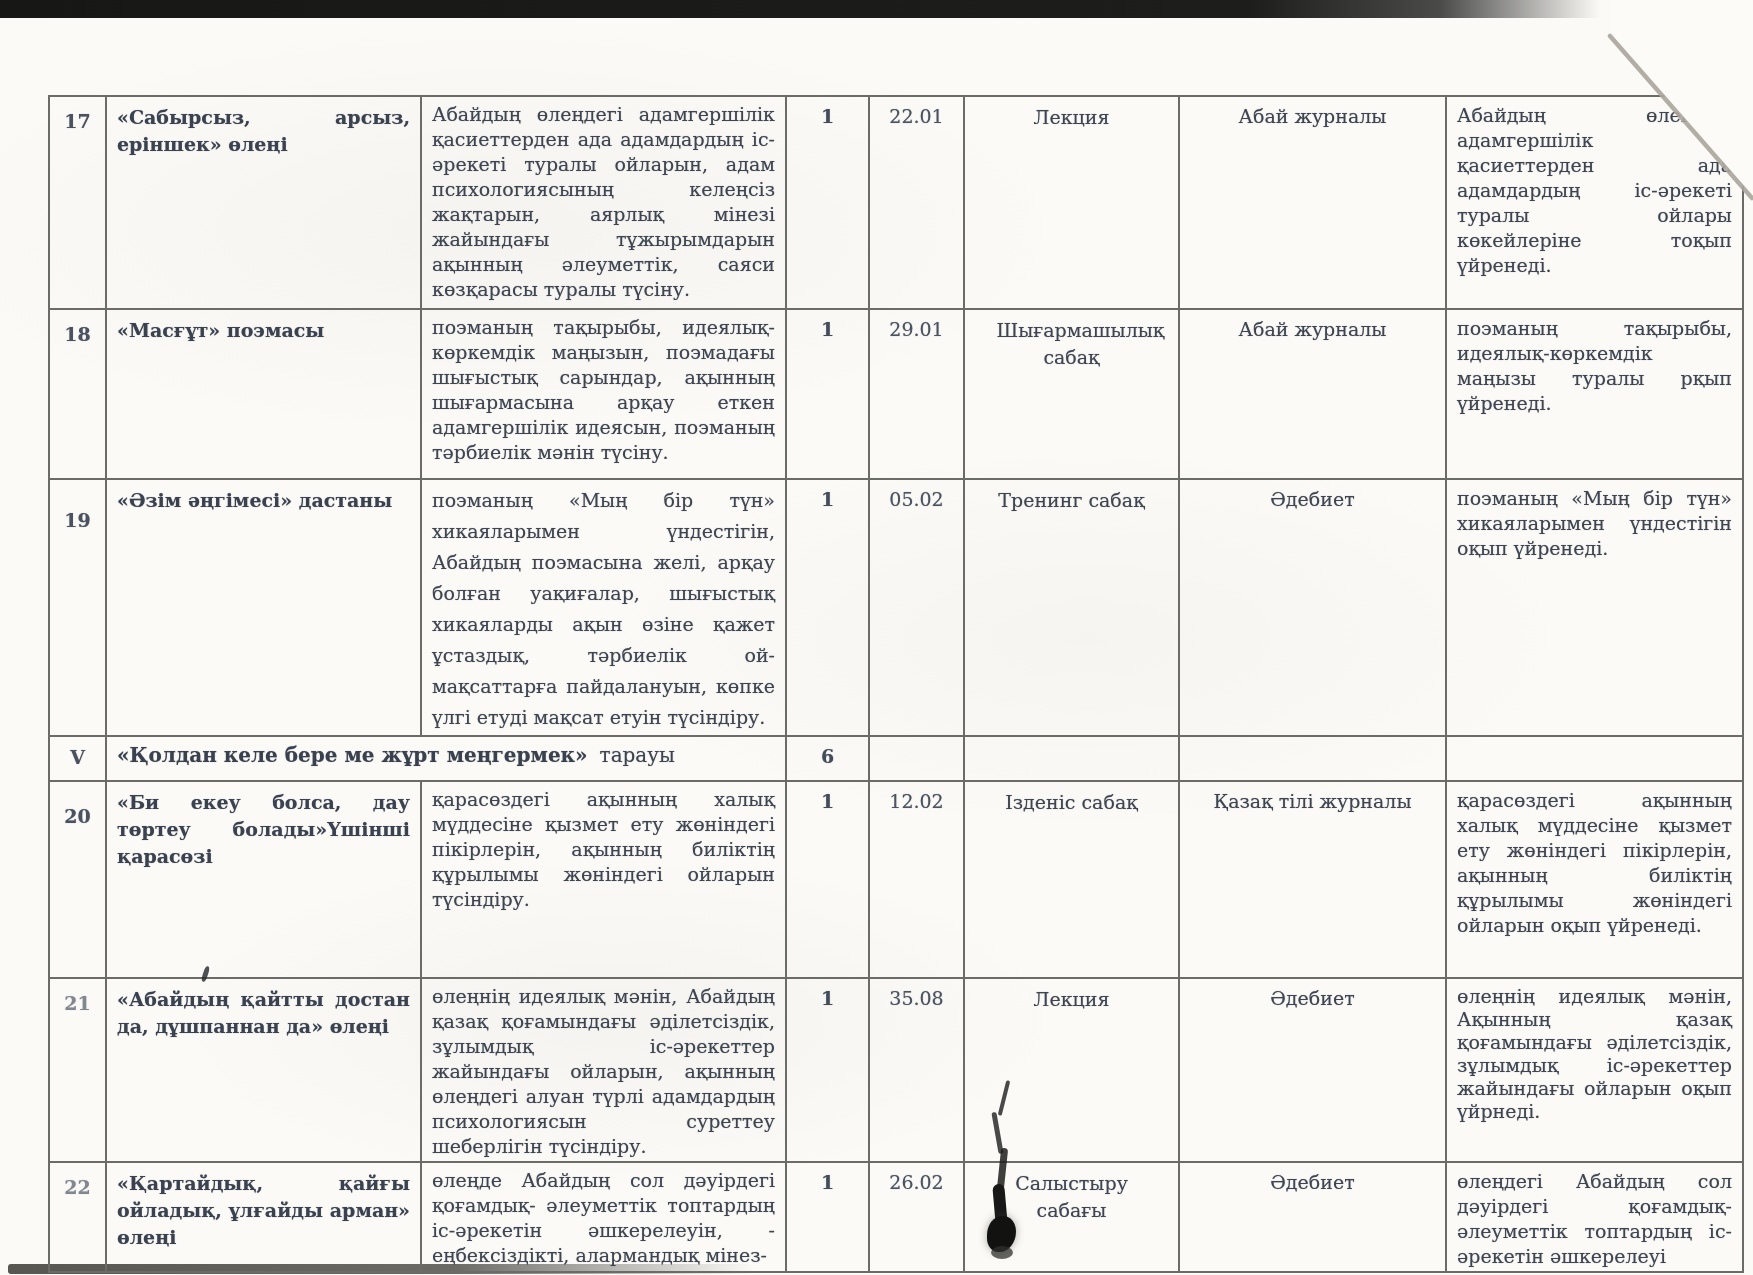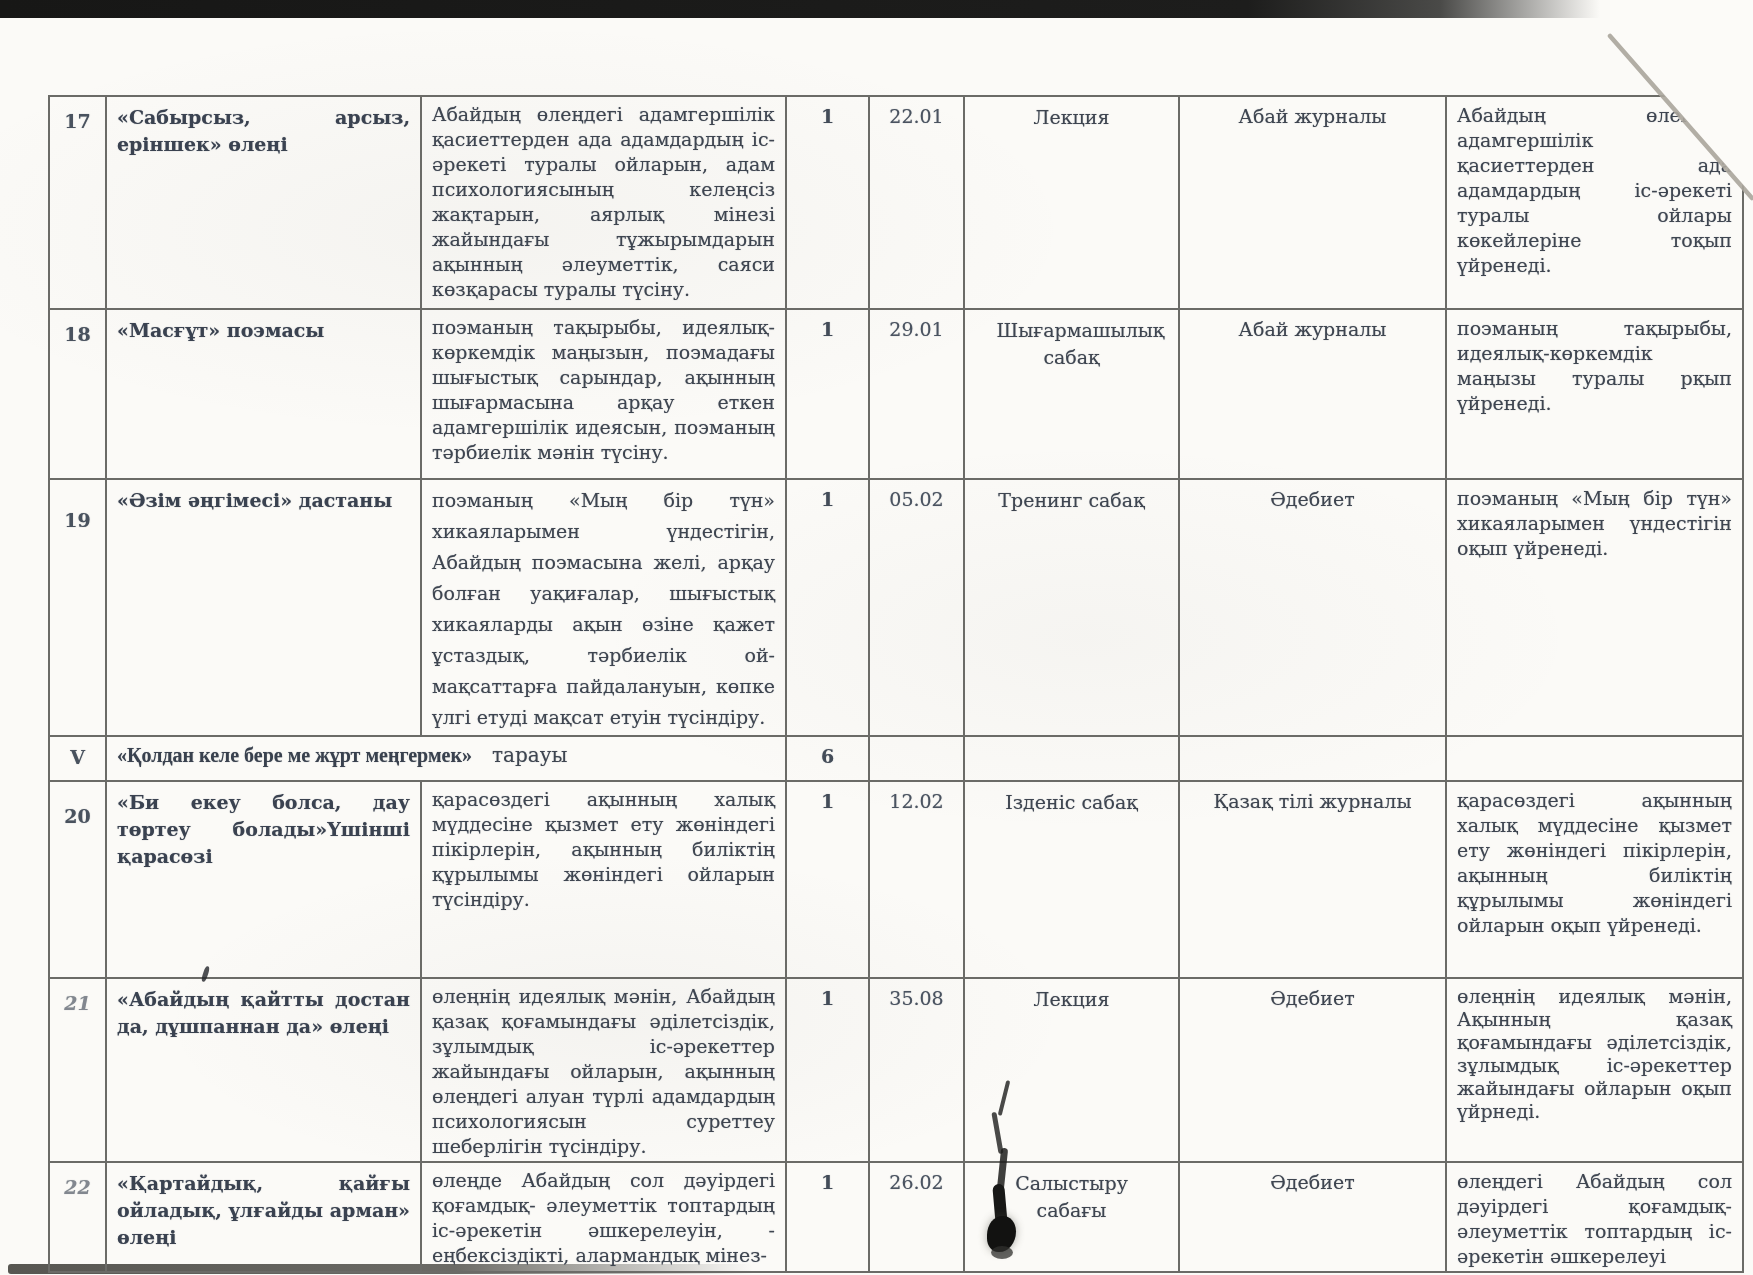--- a/index.html
+++ b/index.html
@@ -35,32 +35,32 @@
   td{
     border:2px solid #6b6b67;
     vertical-align:top;
     overflow:hidden;
     padding:0;
     font-size:19px;
     line-height:24px;
     text-shadow:0 0 1px rgba(66,75,90,.5);
   }
   .c-num{text-align:center;font-weight:bold;padding-top:12px;color:#49525e;}
-  .c-num.faint{opacity:.68;font-style:italic;}
+  .c-num.faint{opacity:.68;}
   .c-topic{font-weight:bold;text-align:justify;padding:7px 10px 4px 10px;color:#3a4250;line-height:27px;}
   .c-obj{text-align:justify;padding:5px 10px 2px 10px;line-height:25px;}
   .c-hours{font-weight:bold;text-align:center;padding-top:7px;color:#434c58;}
   .c-date{text-align:center;padding-top:7px;color:#4a5360;}
   .c-type{text-align:center;padding-top:7px;}
   .type-inner{max-width:150px;margin:0 auto;line-height:27px;}
   .c-res{text-align:center;padding-top:7px;}
   .c-out{text-align:justify;padding:6px 10px 2px 10px;line-height:25px;}
   .c-sec-title{padding:6px 10px;font-size:20px;}
-  .sec-bold{font-weight:bold;color:#39414e;font-family:Liberation Serif, serif;}
-  .sec-suffix{margin-left:20px;}
+  .sec-bold{font-weight:bold;color:#39414e;}
+  .sec-suffix{margin-left:12px;}
   
   .fold{position:absolute;left:1540px;top:0;z-index:5;pointer-events:none;}
   
   .blot{position:absolute;z-index:6;background:#1d1d1c;}
   .blot.s1{left:1002px;top:1080px;width:4px;height:36px;transform:rotate(14deg);border-radius:3px;opacity:.8;}
   .blot.s2{left:995px;top:1112px;width:5px;height:42px;transform:rotate(-10deg);border-radius:3px;opacity:.8;}
   .blot.s3{left:999px;top:1148px;width:7px;height:42px;transform:rotate(6deg);border-radius:4px;opacity:.85;}
   .blot.s4{left:994px;top:1184px;width:12px;height:42px;transform:rotate(-5deg);border-radius:6px;background:#181817;}
   .blot.s5{left:987px;top:1216px;width:29px;height:36px;border-radius:55% 45% 60% 40%;background:#121211;
            box-shadow:0 0 9px rgba(70,70,62,.45);}

